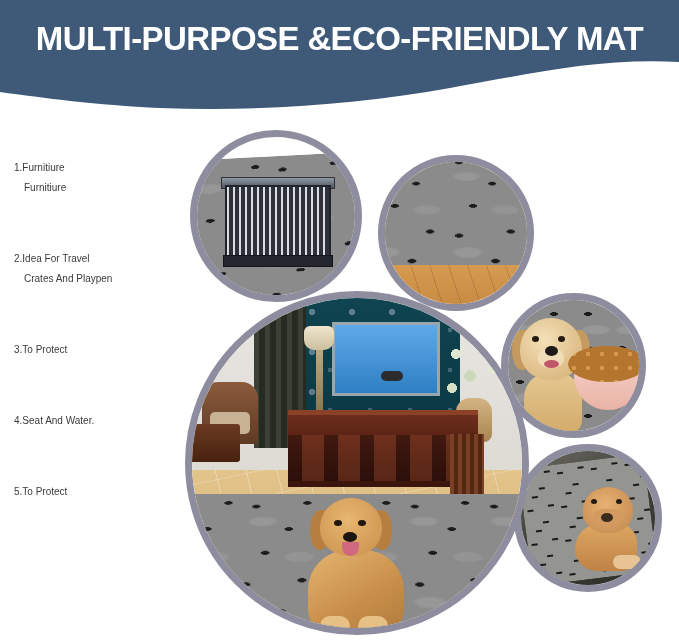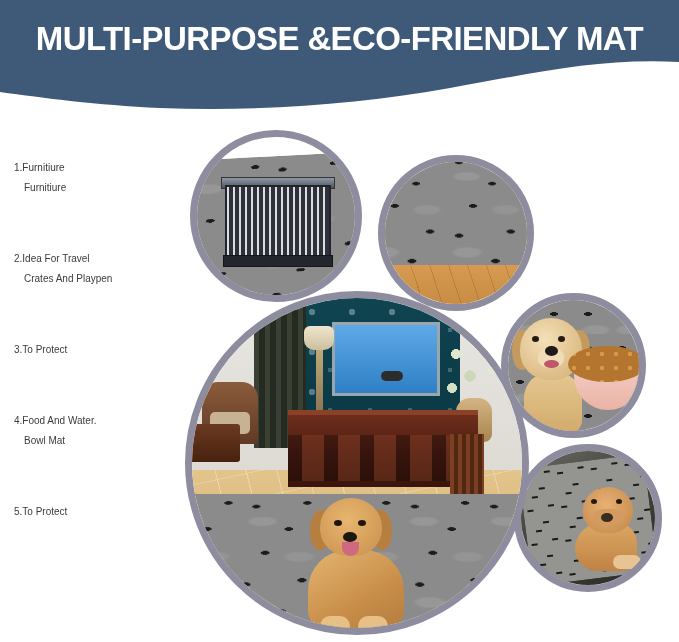--- a/index.html
+++ b/index.html
@@ -422,22 +422,21 @@
     <div class="feature-item">
       <span>2.</span><span>Idea For Travel</span>
       <span class="ln2">Crates And Playpen</span>
     </div>
 
     <div class="feature-item">
       <span>3.</span><span>To Protect</span>
     </div>
 
     <div class="feature-item">
-      <span>4.</span><span>Food And Water.</span>
-      <span class="ln2">Bowl Mat</span>
+      <span>4.</span><span>Seat And Water.</span>
     </div>
 
     <div class="feature-item">
       <span>5.</span><span>To Protect</span>
     </div>
 
   </div>
 
   <div class="photo-circle z-b" id="circle-crate" aria-label="Golden retriever inside a black metal dog crate standing on a gray bone-print mat">
     <div class="circle-inner">

